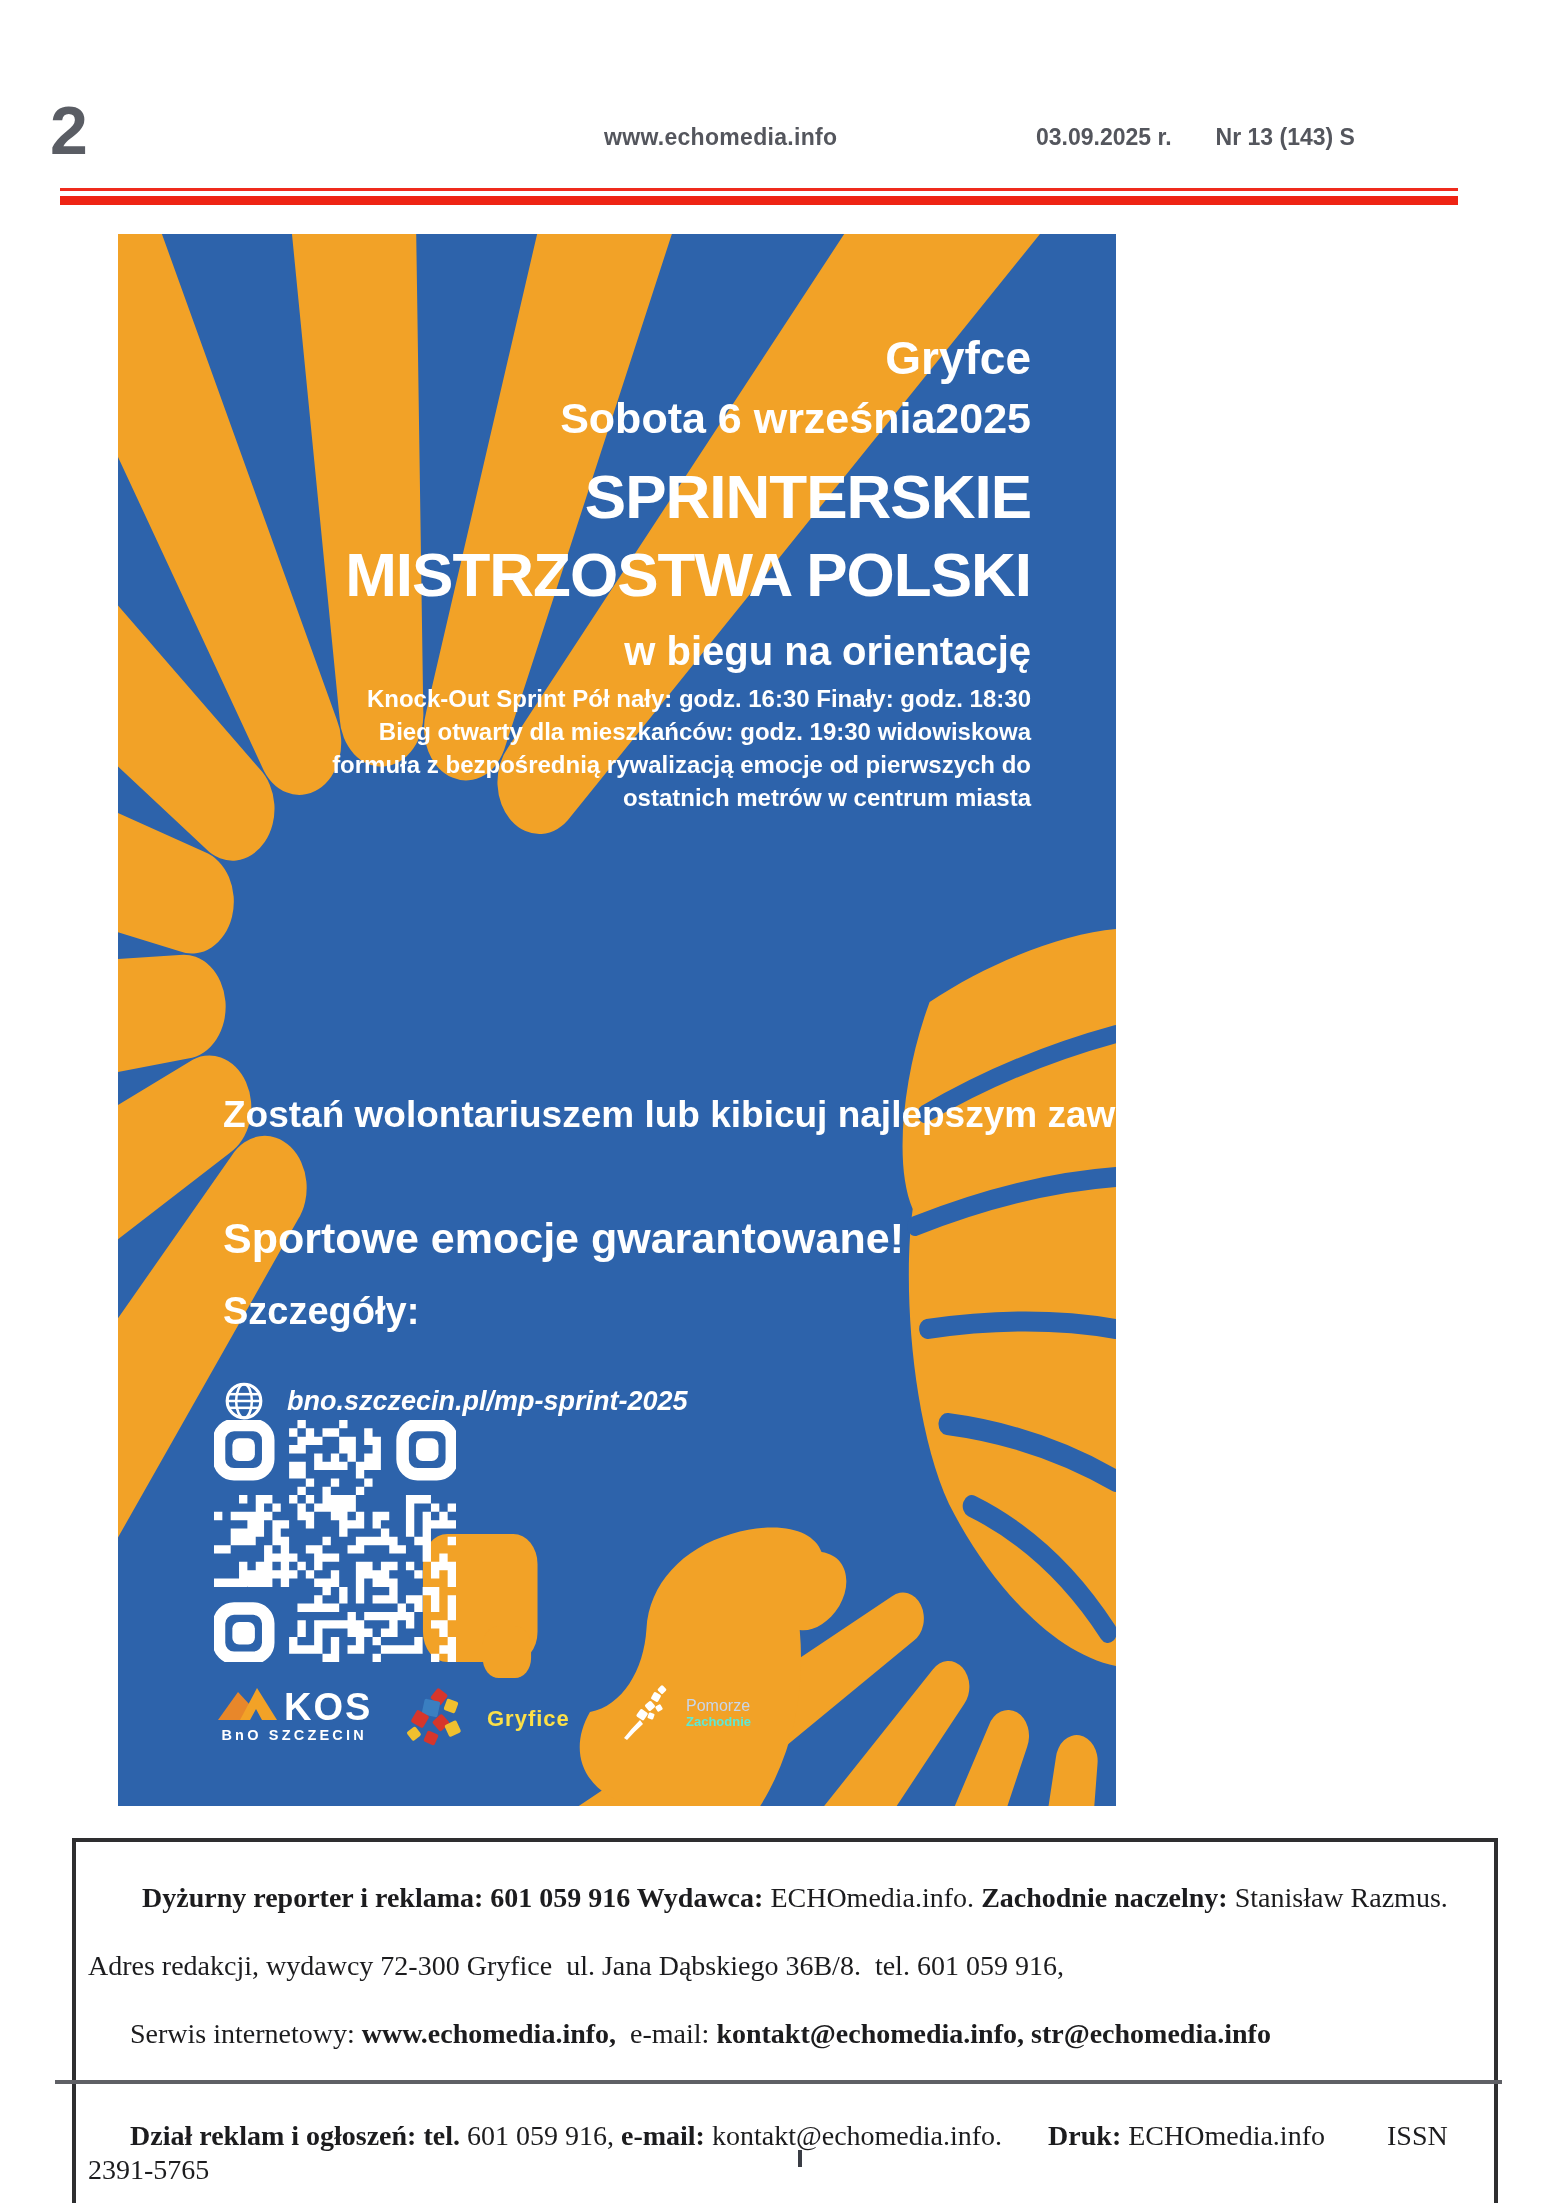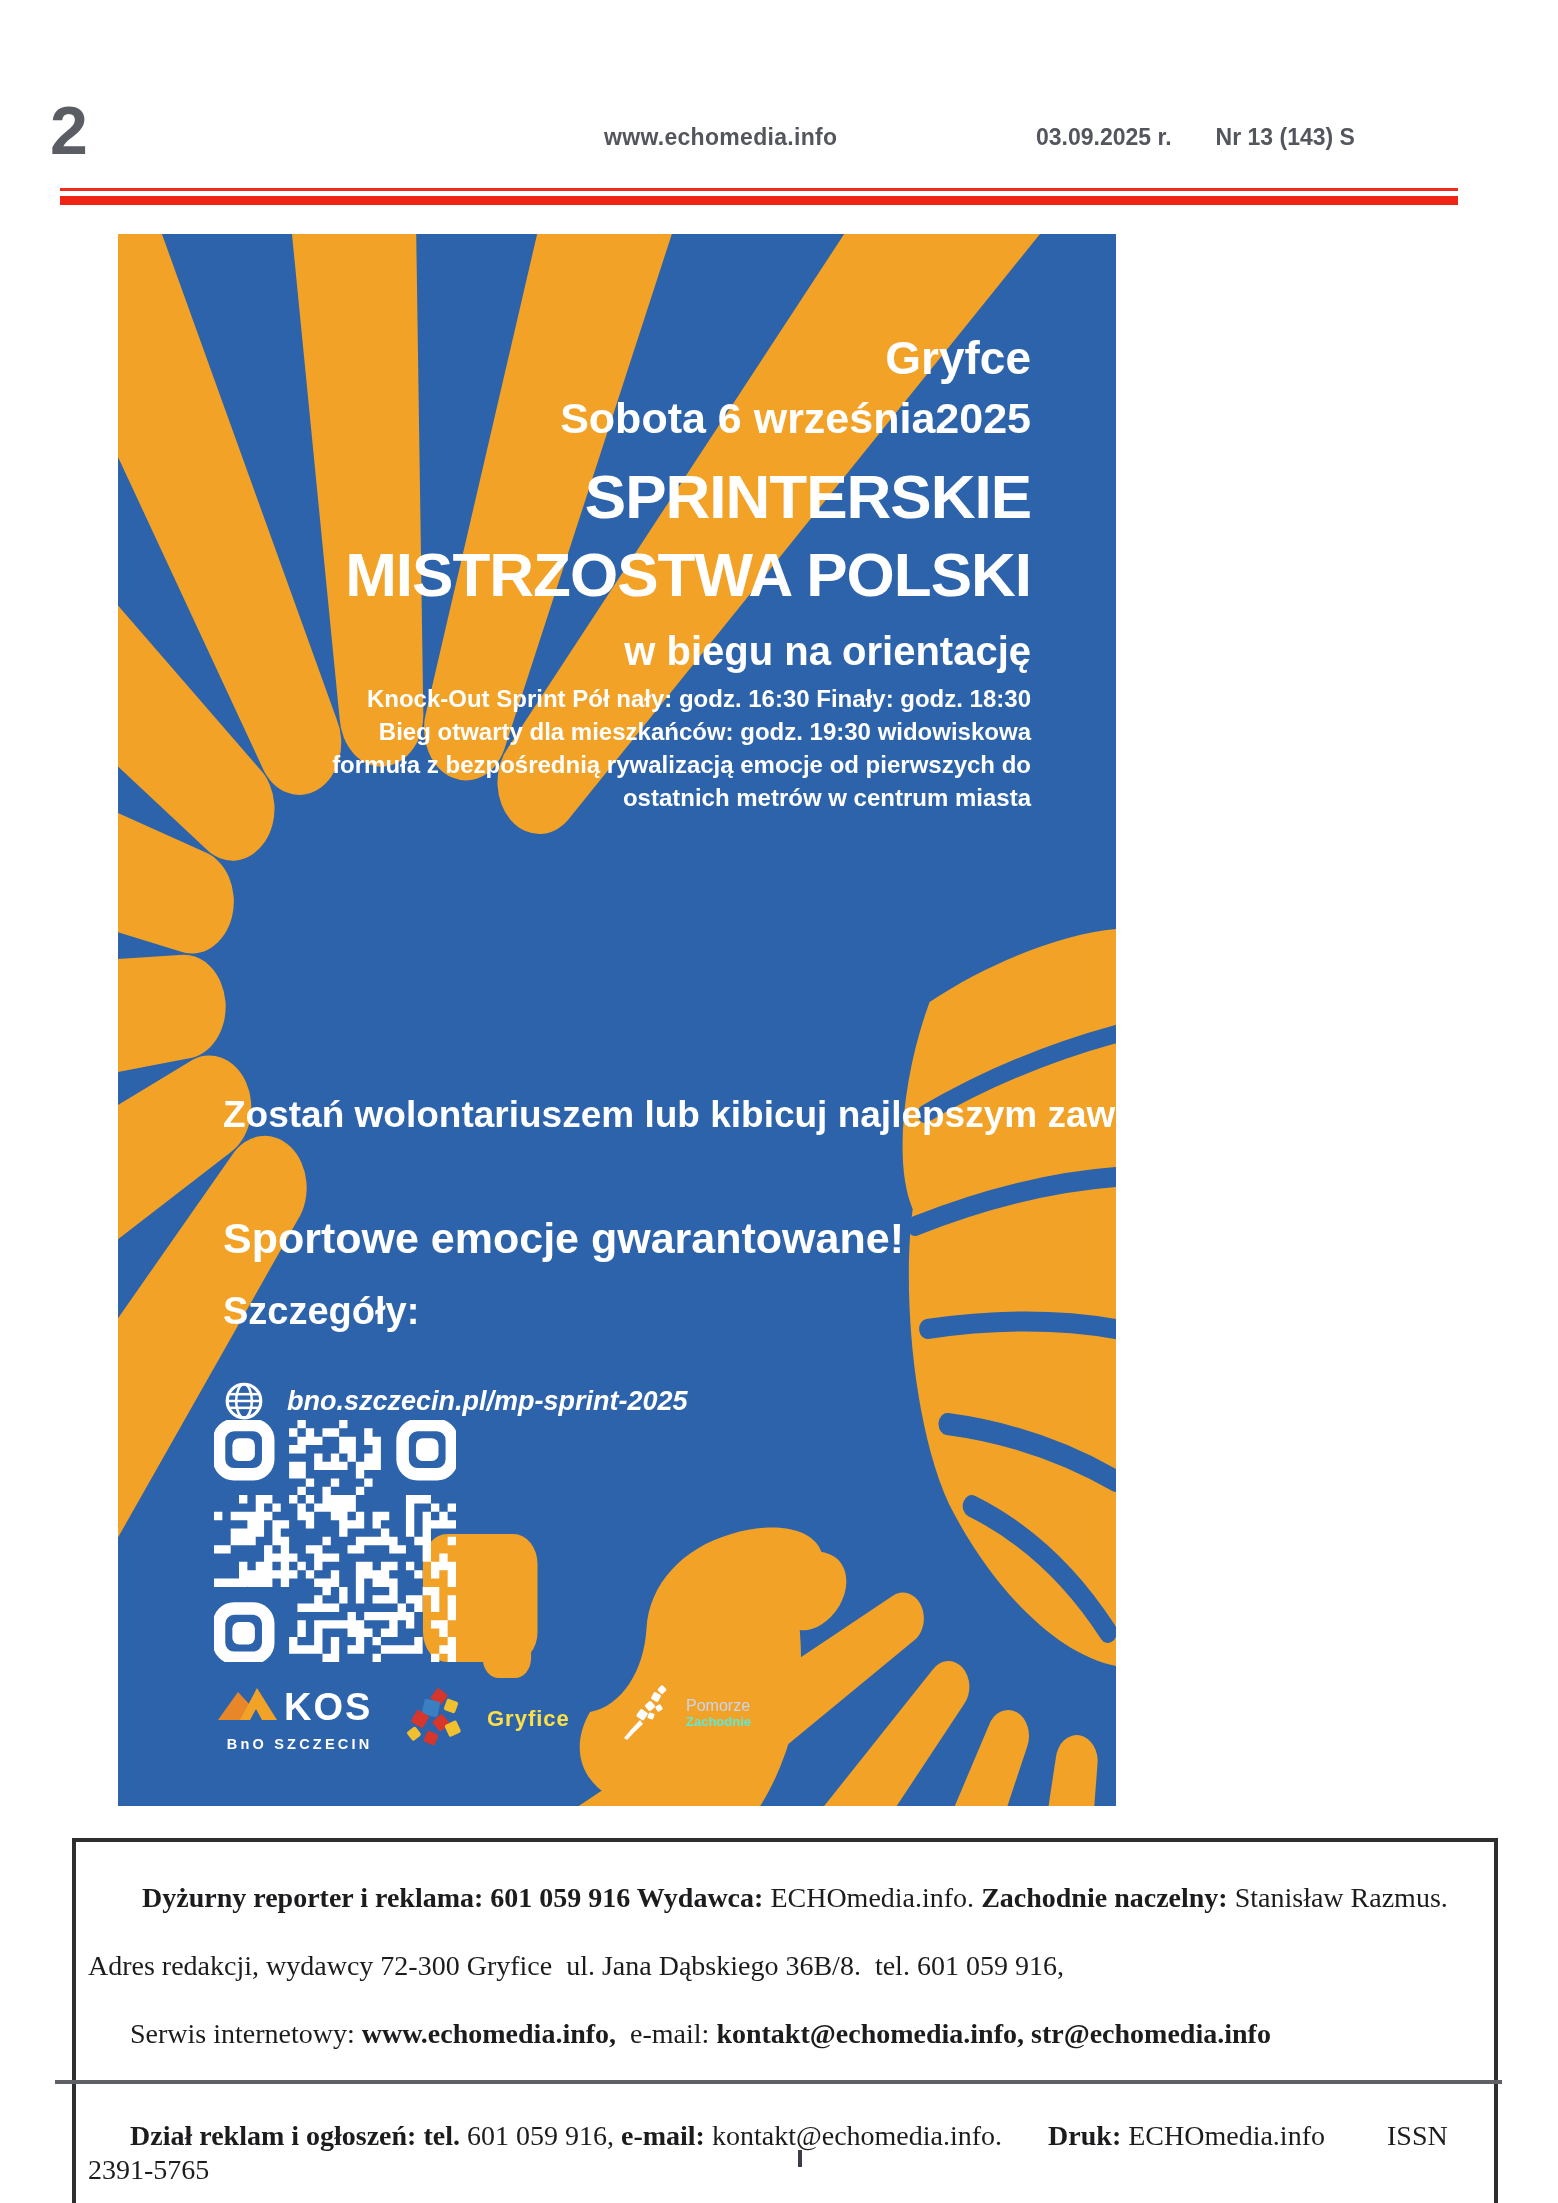--- a/index.html
+++ b/index.html
@@ -26,24 +26,24 @@
              text-align:right;color:#fff;font-weight:bold;white-space:normal;}
   .p-invite {left:105px;top:862px;font-size:37px;line-height:1.45;white-space:normal;width:830px;}
   .p-slogan {left:105px;top:982px;font-size:43px;}
   .p-label  {left:105px;top:1058px;font-size:38px;}
   .p-link   {position:absolute;left:105px;top:1146px;display:flex;align-items:center;gap:22px;}
   .p-link .url{color:#fff;font-weight:bold;font-size:27px;font-style:italic;}
   .qr{position:absolute;left:96px;top:1186px;width:242px;height:242px;}
 
   
   .logo{position:absolute;display:flex;align-items:center;}
-  .logo-kos{left:98px;top:1448px;flex-direction:column;align-items:flex-end;}
+  .logo-kos{left:98px;top:1448px;flex-direction:column;align-items:center;}
   .kos-row{display:flex;align-items:flex-end;gap:6px;}
   .kos-name{color:#fff;font-weight:bold;font-size:38px;line-height:.9;letter-spacing:2px;}
-  .kos-sub{color:#fff;font-weight:bold;font-size:14.5px;letter-spacing:3.2px;margin-top:12px;}
+  .kos-sub{color:#fff;font-weight:bold;font-size:14.5px;letter-spacing:3.2px;margin-top:3px;}
   .logo-gryfice{left:287px;top:1452px;gap:16px;}
   .gryfice-name{color:#fde047;font-weight:bold;font-size:22px;letter-spacing:1px;}
   .logo-pomorze{left:500px;top:1446px;gap:10px;}
   .pom-text{display:flex;flex-direction:column;line-height:1.05;}
   .pom-l1{color:#c9d6ea;font-size:16px;}
   .pom-l2{color:#5eead4;font-weight:bold;font-size:13px;}
 
   
   .imprint{position:absolute;left:72px;top:1838px;width:1394px;border:4px solid #2e2e30;
            padding:5px 12px 7px 12px;font-family:"Liberation Serif",serif;font-size:28px;color:#1c1c1e;}

